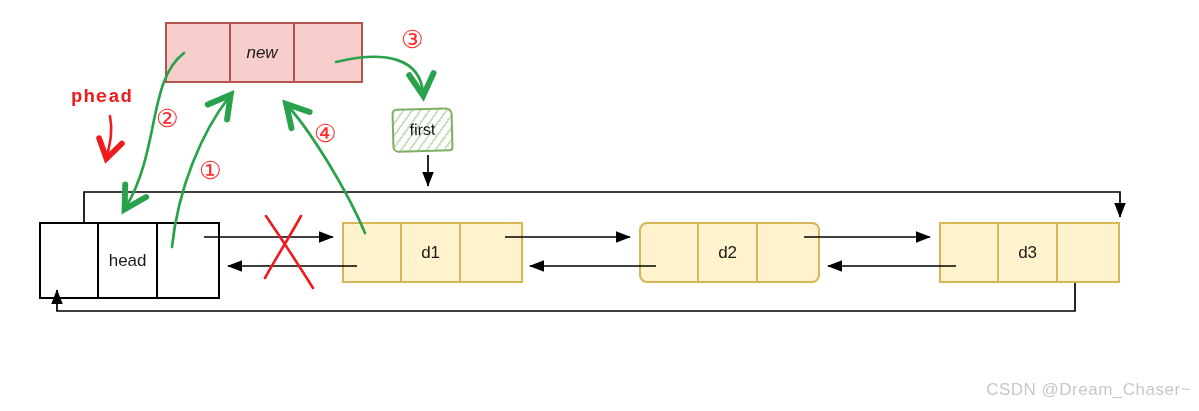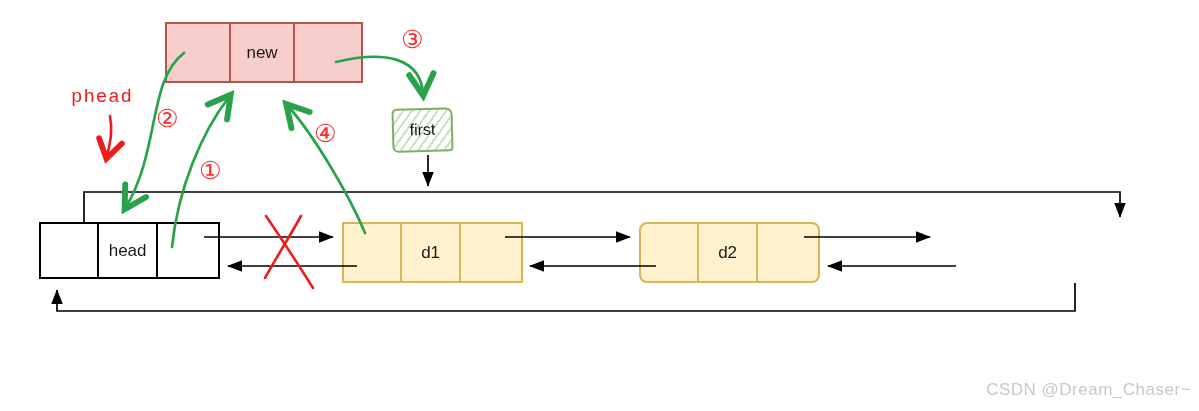--- a/index.html
+++ b/index.html
@@ -21,24 +21,24 @@
   }
   .node{
     position:absolute; display:flex; box-sizing:border-box; z-index:1;
   }
   .cell{
     box-sizing:border-box; height:100%;
     display:flex; align-items:center; justify-content:center;
     font-size:17px; color:#1a1a1a;
   }
   .node-new{ left:165px; top:22px; width:198px; height:61px;
-    background:var(--node-new-fill); border:2px solid var(--node-new-stroke);}
+    background:var(--node-new-fill); border:2px solid var(--node-new-stroke);font-style:italic;}
   .node-new .cell{border-right:2px solid var(--node-new-stroke);}
   .node-new .cell:last-child{border-right:none;}
-  .node-head{ left:39px; top:222px; width:181px; height:57px;
+  .node-head{ left:39px; top:222px; width:181px; height:77px;
     background:#ffffff; border:2px solid var(--node-head-stroke);justify-content:flex-end;}
   .node-head .cell{border-right:2px solid var(--node-head-stroke);}
   .node-head .cell:last-child{border-right:none;}
   .node-data{ background:var(--node-data-fill); border:2px solid var(--node-data-stroke);
     top:222px; width:181px; height:61px;}
   .node-data .cell{border-right:2px solid var(--node-data-stroke);}
   .node-data .cell:last-child{border-right:none;}
   .node-d1{left:342px;} .node-d2{left:639px;border-radius:8px;} .node-d3{left:939px;}
   .c1{width:33%;} .c2{width:33%;} .c3{width:34%;}
 
@@ -50,21 +50,21 @@
     transform:rotate(-1.5deg);
     background:
       repeating-linear-gradient(127deg,
         var(--first-box-hatch) 0px, var(--first-box-hatch) 2px,
         rgba(255,255,255,0) 2px, rgba(255,255,255,0) 7px);
     display:flex; align-items:center; justify-content:center;
     font-size:16px; color:#111;
   }
   .phead-label{
     position:absolute; left:71px; top:86px; z-index:3;
-    font-family:"Liberation Mono", monospace; font-weight:normal;
+    font-family:"Liberation Mono", monospace; font-weight:bold;
     font-size:19px; color:var(--red-annotation); letter-spacing:1px;
   }
   .step-label{
     position:absolute; z-index:3; font-family:"DejaVu Sans", sans-serif;
     font-size:25px; color:var(--step-red); line-height:1;
   }
   .step-1{left:199px; top:158px;}
   .step-2{left:156px; top:106px;}
   .step-3{left:401px; top:27px;}
   .step-4{left:314px; top:121px;}
@@ -107,20 +107,27 @@
   </div>
 
   <div class="node node-data node-d2">
     <div class="cell c1"></div>
     <div class="cell c2">
       <span>d2</span>
     </div>
     <div class="cell c3"></div>
   </div>
 
+  <div class="node node-data node-d3">
+    <div class="cell c1"></div>
+    <div class="cell c2">
+      <span>d3</span>
+    </div>
+    <div class="cell c3"></div>
+  </div>
 
   <div class="first-box">
     <span>first</span>
   </div>
 
   <div class="phead-label">phead</div>
   <div class="step-label step-1">①</div>
   <div class="step-label step-2">②</div>
   <div class="step-label step-3">③</div>
   <div class="step-label step-4">④</div>

